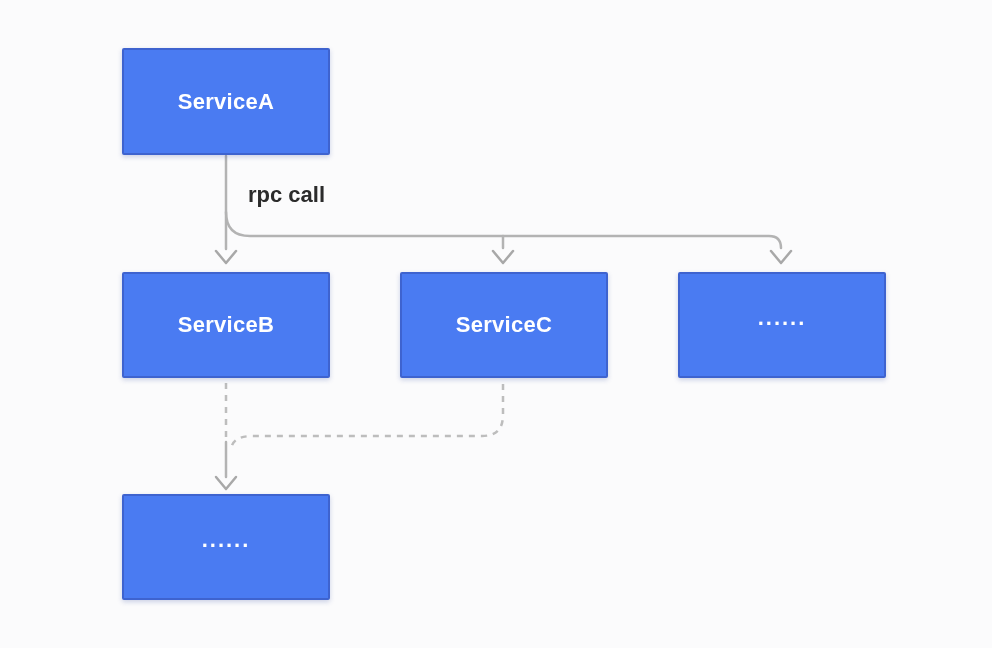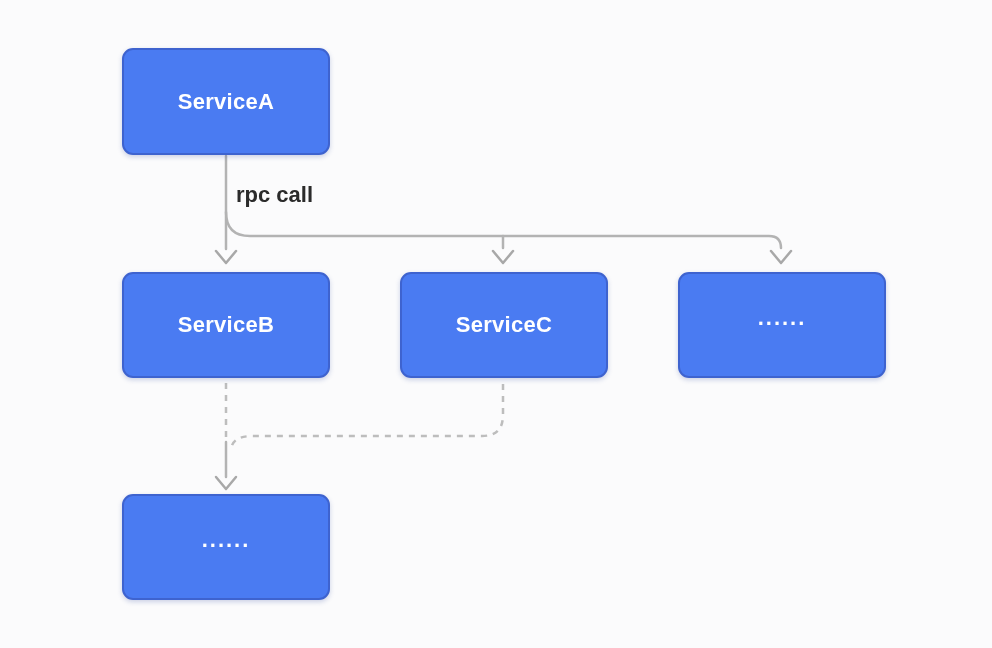--- a/index.html
+++ b/index.html
@@ -14,21 +14,21 @@
     height: 648px;
     background: #fbfbfc;
     overflow: hidden;
   }
   .node {
     position: absolute;
     width: 204px;
     height: 102px;
     background: #4a7bf2;
     border: 2px solid #3e63cf;
-    border-radius: 11px;
+    border-radius: 2px;
     display: flex;
     align-items: center;
     justify-content: center;
     box-shadow: 0 2px 5px rgba(30, 60, 150, 0.22);
     box-sizing: content-box;
   }
   .node-label {
     color: #ffffff;
     font-size: 22px;
     font-weight: bold;
@@ -38,21 +38,21 @@
     letter-spacing: 2px;
     transform: translateY(-7px);
   }
   #node-service-a { left: 122px; top: 48px; height: 103px; }
   #node-service-b { left: 122px; top: 272px; }
   #node-service-c { left: 400px; top: 272px; }
   #node-others-right { left: 678px; top: 272px; }
   #node-others-bottom { left: 122px; top: 494px; }
   .edge-label {
     position: absolute;
-    left: 236px;
+    left: 248px;
     top: 182px;
     font-size: 22px;
     font-weight: bold;
     color: #2b2b2b;
   }
   svg.edges {
     position: absolute;
     left: 0;
     top: 0;
     width: 992px;

